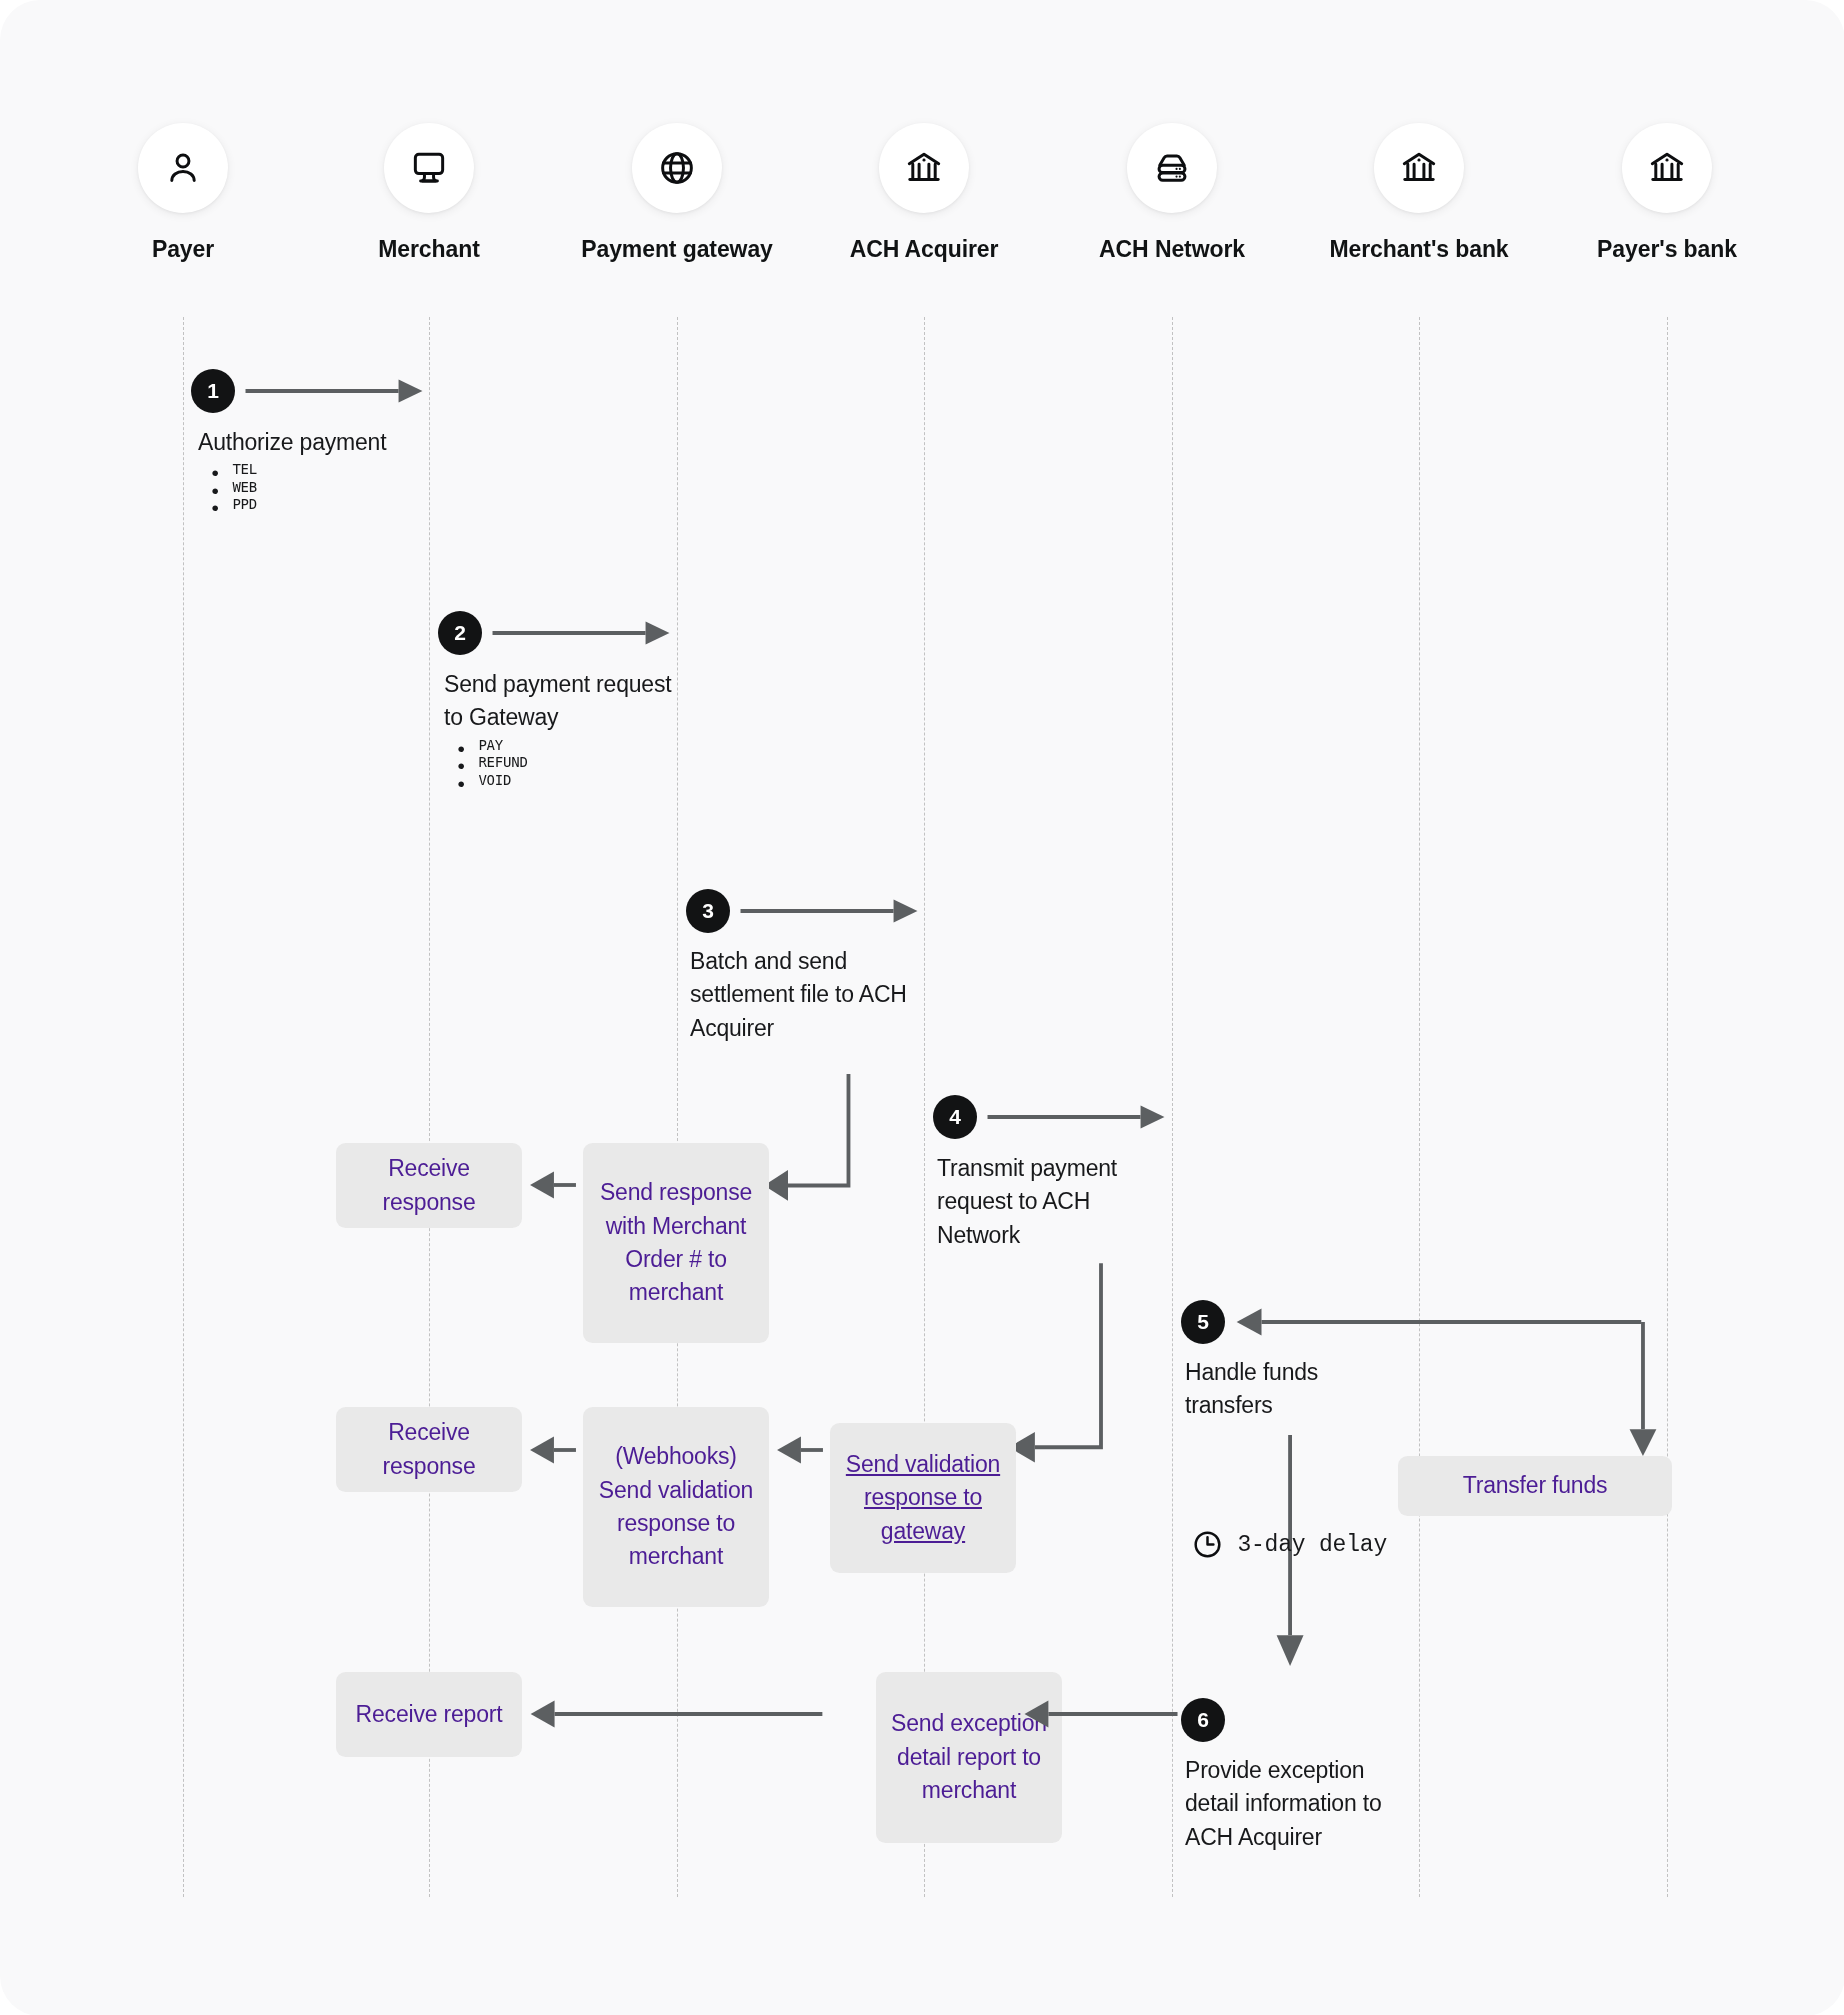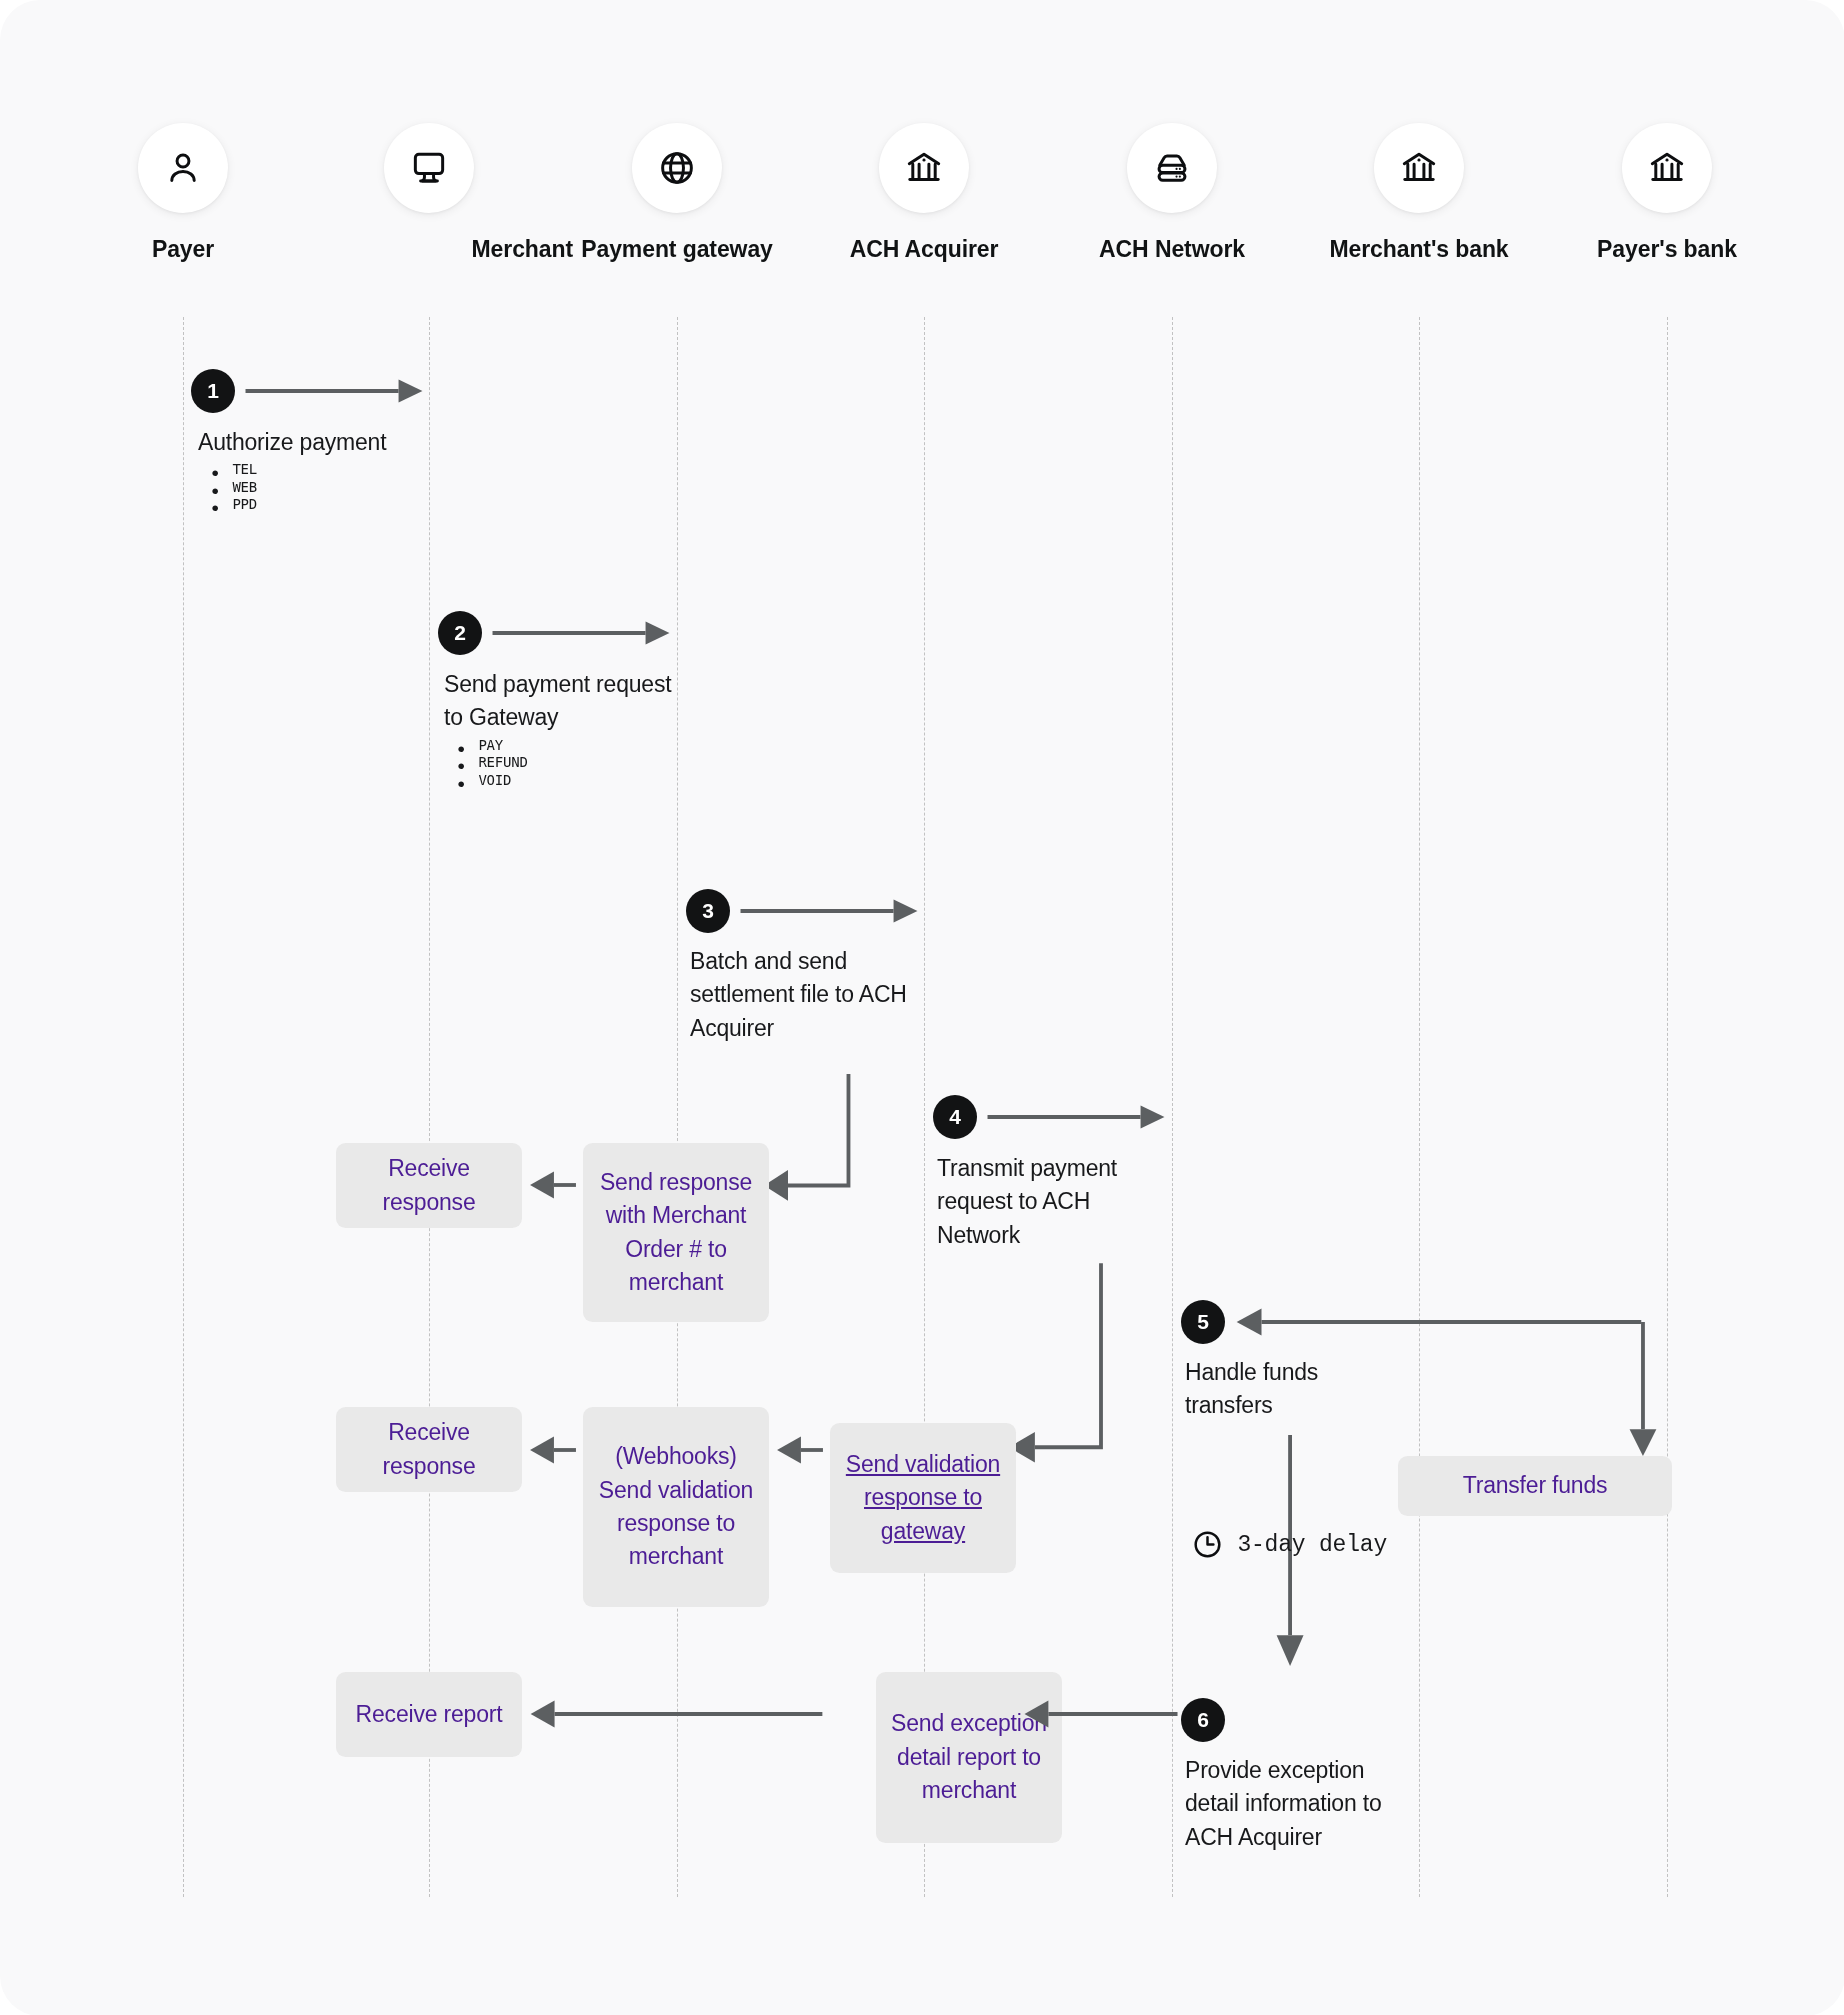--- a/index.html
+++ b/index.html
@@ -163,21 +163,21 @@
       <span>
         <svg width="42" height="42" viewBox="0 0 24 24" fill="none" stroke="#0d0e10" stroke-width="1.7" stroke-linecap="round" stroke-linejoin="round">
           <circle cx="12" cy="8" r="3.4"></circle>
           <path d="M5.6 19.2c0-3.2 2.9-5.2 6.4-5.2s6.4 2 6.4 5.2"></path>
         </svg>
       </span>
     </div>
     <div class="actor-label">Payer</div>
   </div>
 
-  <div class="actor" style="left:429px;text-align:right;">
+  <div class="actor" style="left:429px;">
     <div class="actor-avatar">
       <span>
         <svg width="42" height="42" viewBox="0 0 24 24" fill="none" stroke="#0d0e10" stroke-width="1.7" stroke-linecap="round" stroke-linejoin="round">
           <rect x="4.2" y="4.2" width="15.6" height="11" rx="2"></rect>
           <path d="M9.4 15.2v2.1c0 .9-.5 1.7-1.3 2.1h7.8c-.8-.4-1.3-1.2-1.3-2.1v-2.1"></path>
           <path d="M7.2 19.4h9.6"></path>
         </svg>
       </span>
     </div>
     <div class="actor-label">Merchant</div>
@@ -291,21 +291,21 @@
   <div class="caption" style="left:690px; top:945px; width:240px;">
     <div>Batch and send settlement file to ACH Acquirer</div>
   </div>
 
   <svg class="conn" style="left:764px; top:1074px; width:96px; height:125px;" viewBox="0 0 100 130" width="96" height="125">
     <path d="M88 0 L88 116 L25 116"></path>
     <polygon points="25,100 0,116 25,132"></polygon>
   </svg>
 
   <div class="box" style="left:336px; top:1143px; width:186px; height:85px;">Receive response</div>
-  <div class="box" style="left:583px; top:1143px; width:186px; height:179px;">Send response with Merchant Order # to merchant</div>
+  <div class="box" style="left:583px; top:1143px; width:186px; height:200px;">Send response with Merchant Order # to merchant</div>
   <svg class="conn" style="left:530px; top:1163px; width:46px; height:44px;" viewBox="0 0 48 46" width="46" height="44">
     <line x1="48" y1="23" x2="25" y2="23"></line>
     <polygon points="25,9 0,23 25,37"></polygon>
   </svg>
 
   <div class="step-badge" style="left:933px; top:1095px;">4</div>
   <svg class="conn" style="left:987px; top:1095px; width:178px; height:44px;" viewBox="0 0 185 46" width="178" height="44">
     <line x1="0" y1="23" x2="160" y2="23"></line>
     <polygon points="160,11 185,23 160,35"></polygon>
   </svg>

